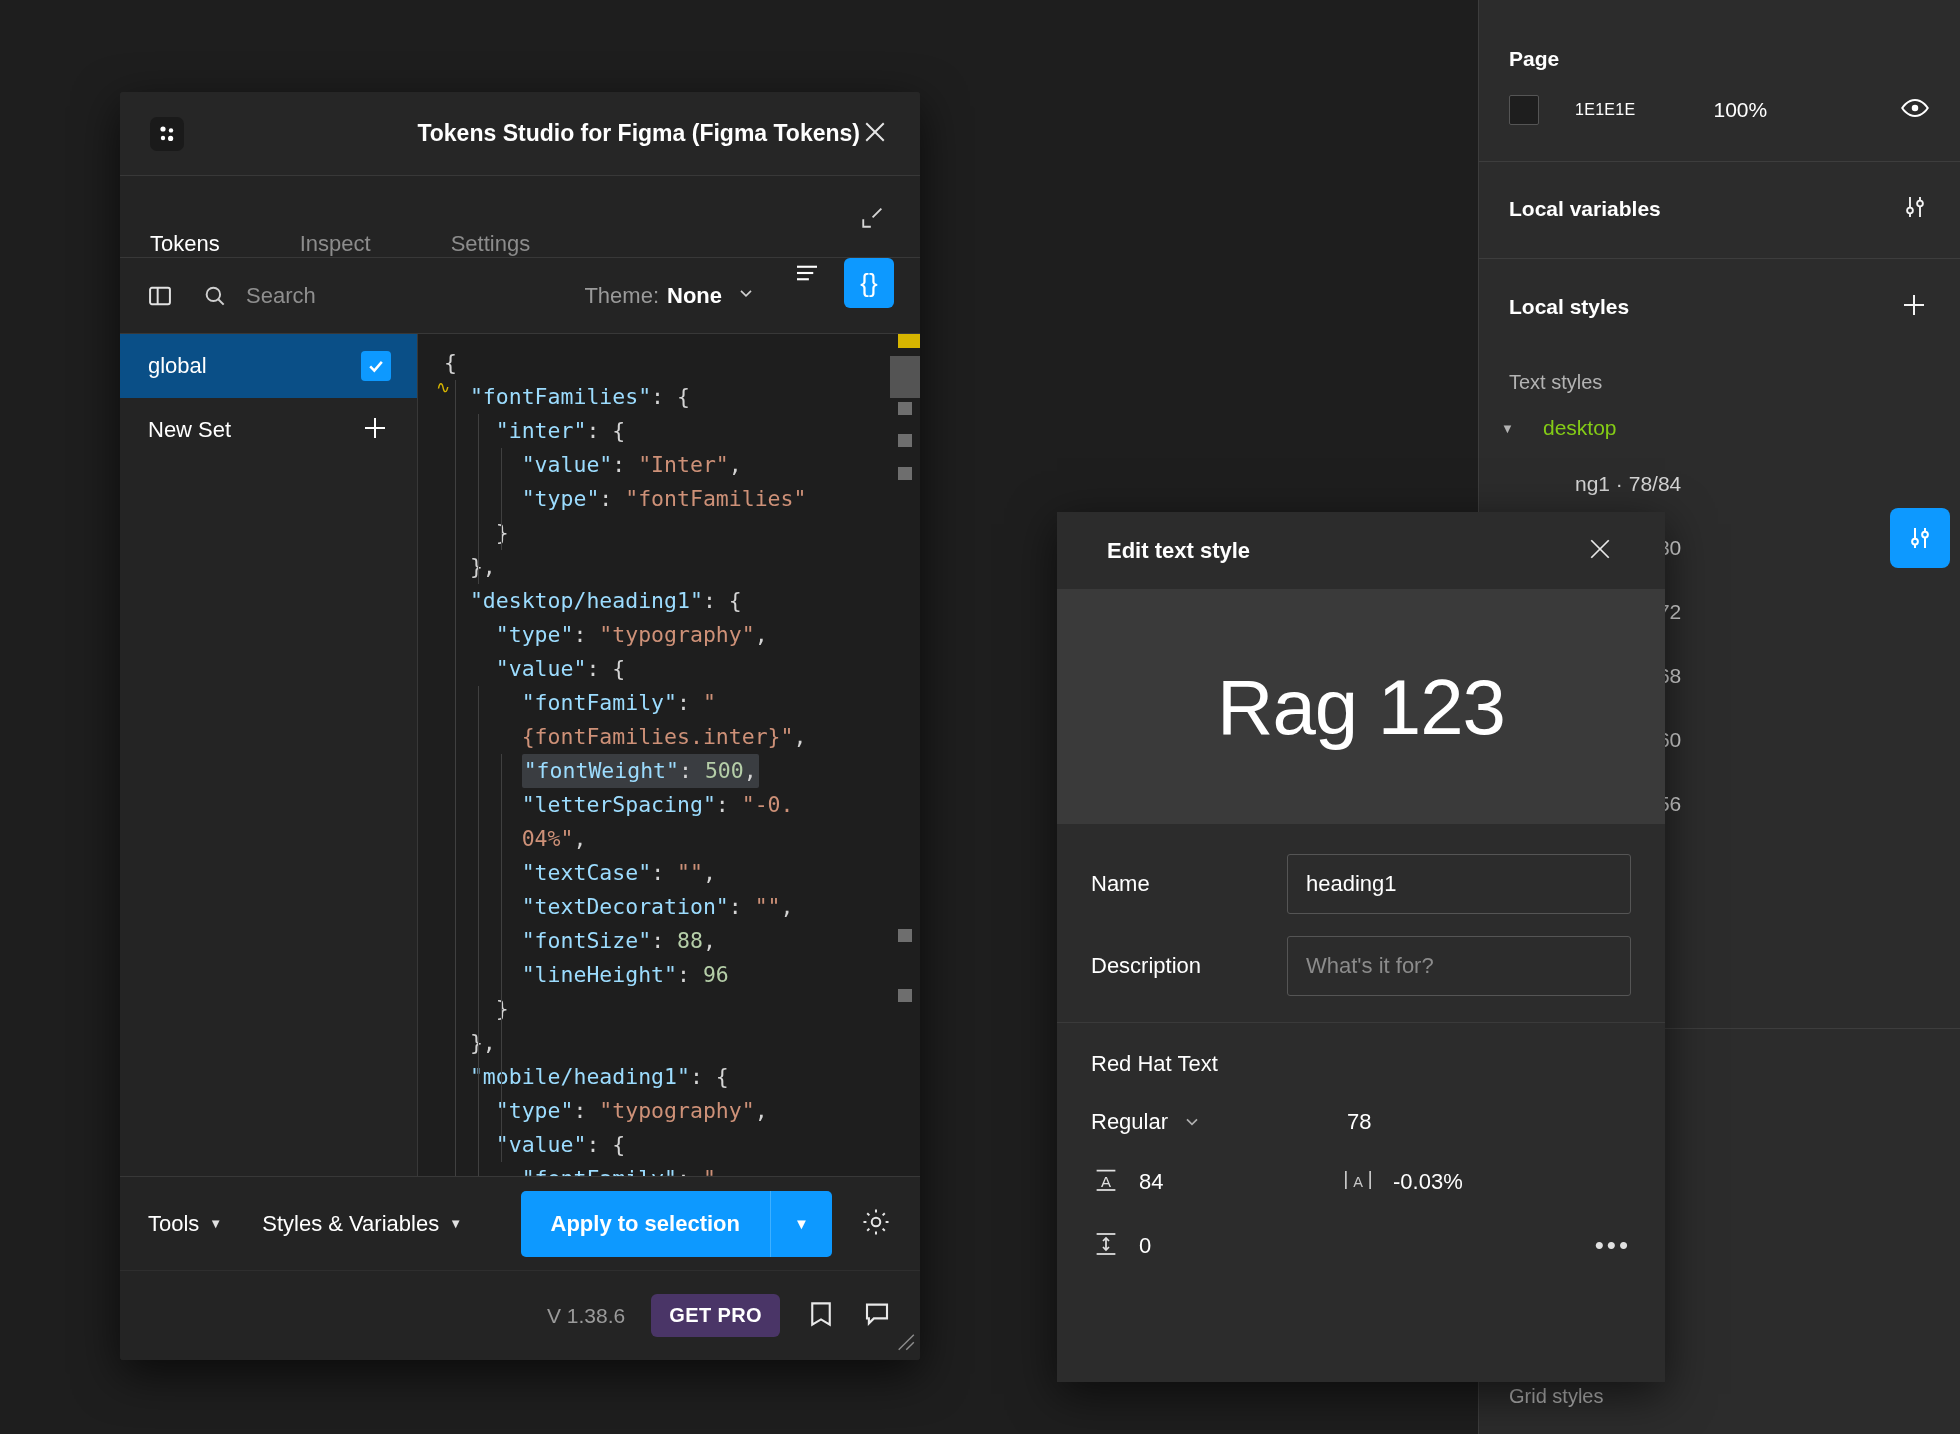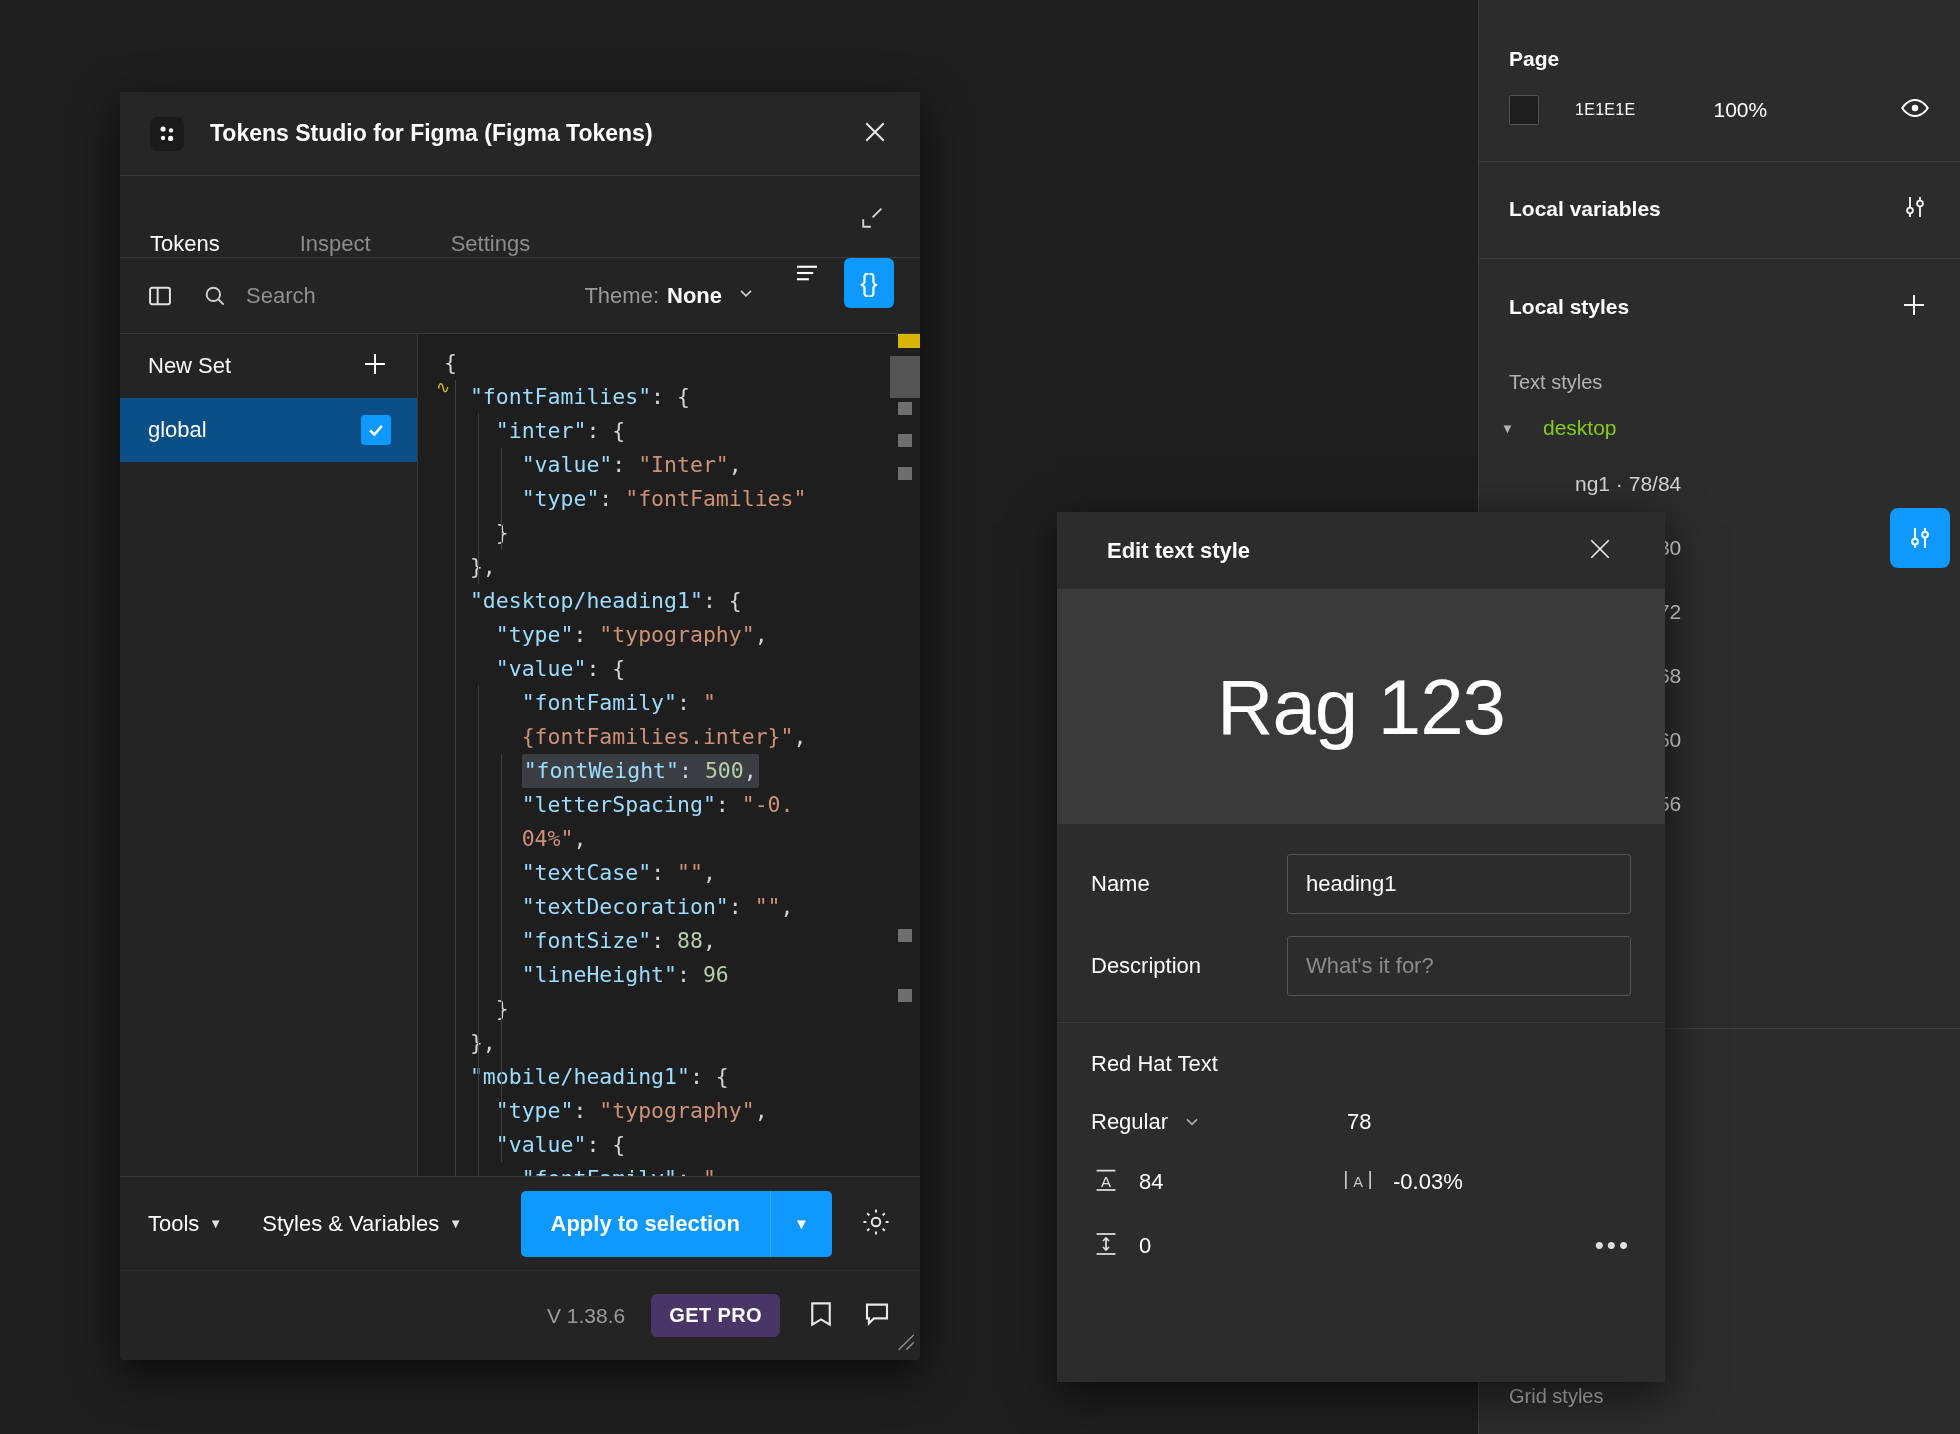--- a/index.html
+++ b/index.html
@@ -46,21 +46,21 @@
 
   
   .plugin {
     position: absolute; left: 120px; top: 92px; width: 800px; height: 1268px;
     background: #242424; border-radius: 3px;
     box-shadow: 0 14px 46px rgba(0,0,0,.65);
     display: flex; flex-direction: column; overflow: hidden;
   }
   .pl-titlebar {
     height: 84px; display: flex; align-items: center; padding: 0 30px;
-    border-bottom: 1px solid #383838; background: #262626;
+    border-bottom: 1px solid #383838; background: #262626; text-align: right;
   }
   .pl-logo {
     width: 34px; height: 34px; border-radius: 7px; background: #1a1a1a;
     display: flex; align-items: center; justify-content: center; flex: none;
   }
   .pl-title { margin-left: 26px; font-size: 23px; font-weight: bold; color: #fff; flex: 1; }
   .pl-close { color: #e6e6e6; cursor: pointer; }
 
   .pl-tabs {
     height: 82px; display: flex; align-items: flex-end; padding: 0 30px;
@@ -339,34 +339,34 @@
             <line x1="4" y1="12" x2="17" y2="12"></line>
             <line x1="4" y1="17" x2="13.5" y2="17"></line>
         </svg>
       </span>
       <span class="pl-json-btn">{}</span>
     </div>
 
     <div class="pl-body">
 
       <div class="pl-sets">
+        <div class="pl-set-row selected">
+          <span class="pl-set-label">global</span>
+          <span class="pl-check">
+            <svg width="20" height="20" viewBox="0 0 24 24" fill="none" stroke="#fff" stroke-width="3">
+              <polyline points="5,12.5 10,17.5 19,7"></polyline>
+            </svg>
+          </span>
+        </div>
         <div class="pl-set-row">
           <span class="pl-set-label">New Set</span>
           <span class="pl-plus">
             <svg width="32" height="32" viewBox="0 0 24 24" stroke="#ffffff" stroke-width="1.5">
               <line x1="12" y1="4.5" x2="12" y2="19.5"></line>
                 <line x1="4.5" y1="12" x2="19.5" y2="12"></line>
-            </svg>
-          </span>
-        </div>
-        <div class="pl-set-row selected">
-          <span class="pl-set-label">global</span>
-          <span class="pl-check">
-            <svg width="20" height="20" viewBox="0 0 24 24" fill="none" stroke="#fff" stroke-width="3">
-              <polyline points="5,12.5 10,17.5 19,7"></polyline>
             </svg>
           </span>
         </div>
       </div>
 
       <div class="pl-code">
         <div class="fold-mark">∿</div>
         <div class="indent-guide" style="left:37px; top:46px; height:1090px;"></div>
         <div class="indent-guide" style="left:60px; top:80px; height:170px;"></div>
         <div class="indent-guide" style="left:60px; top:352px; height:510px;"></div>

